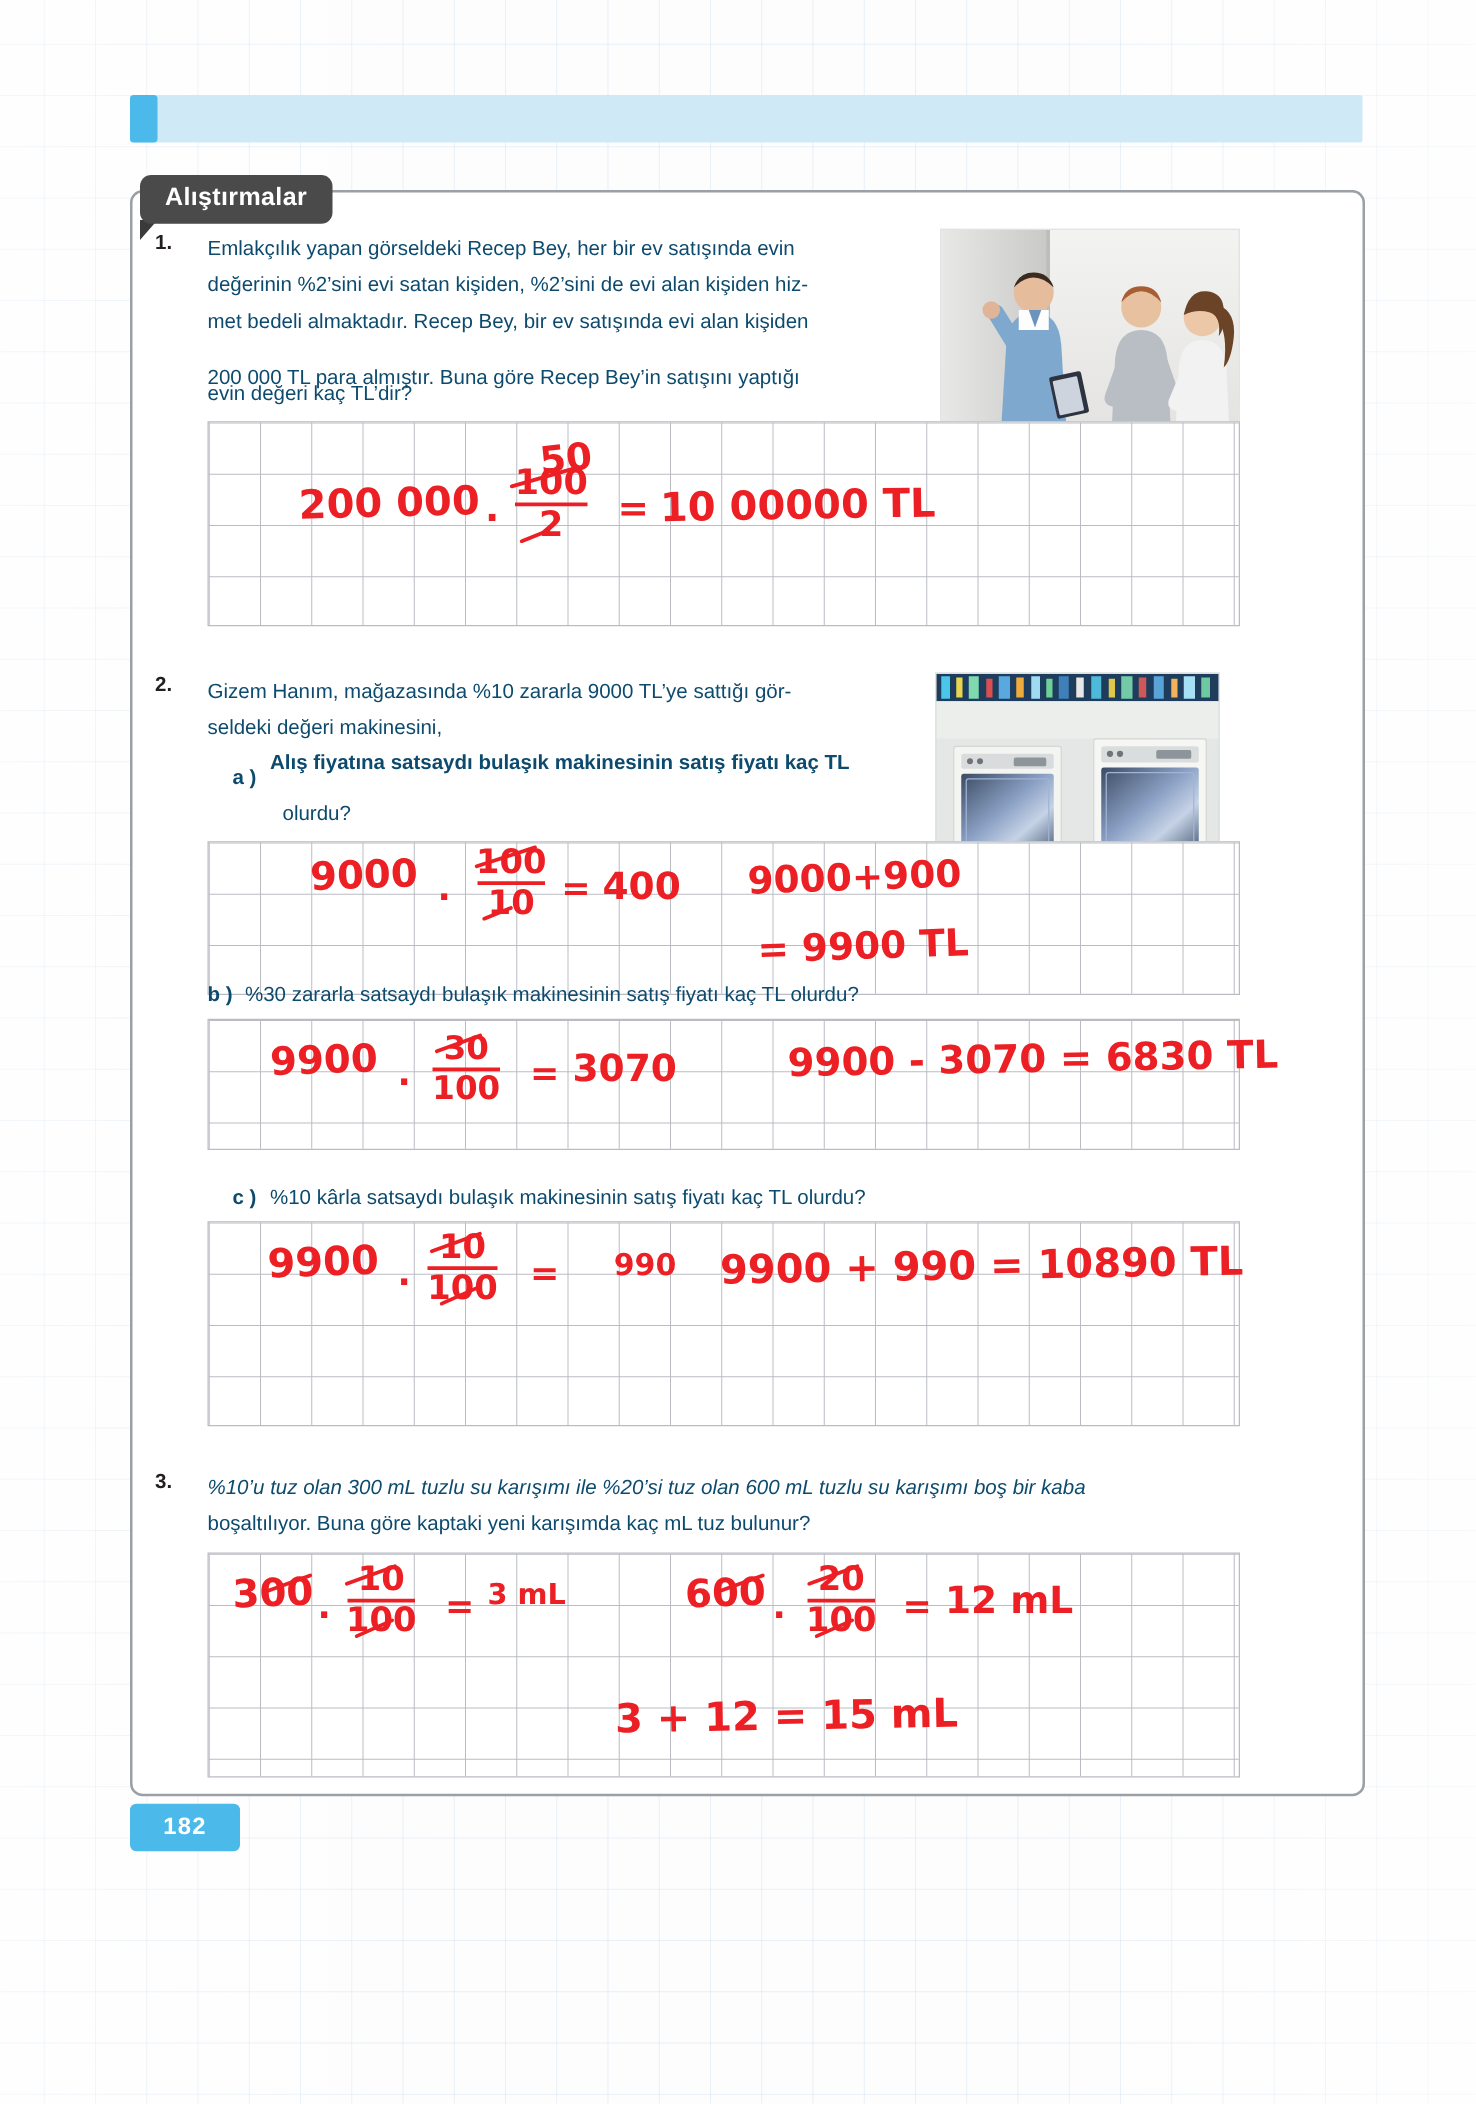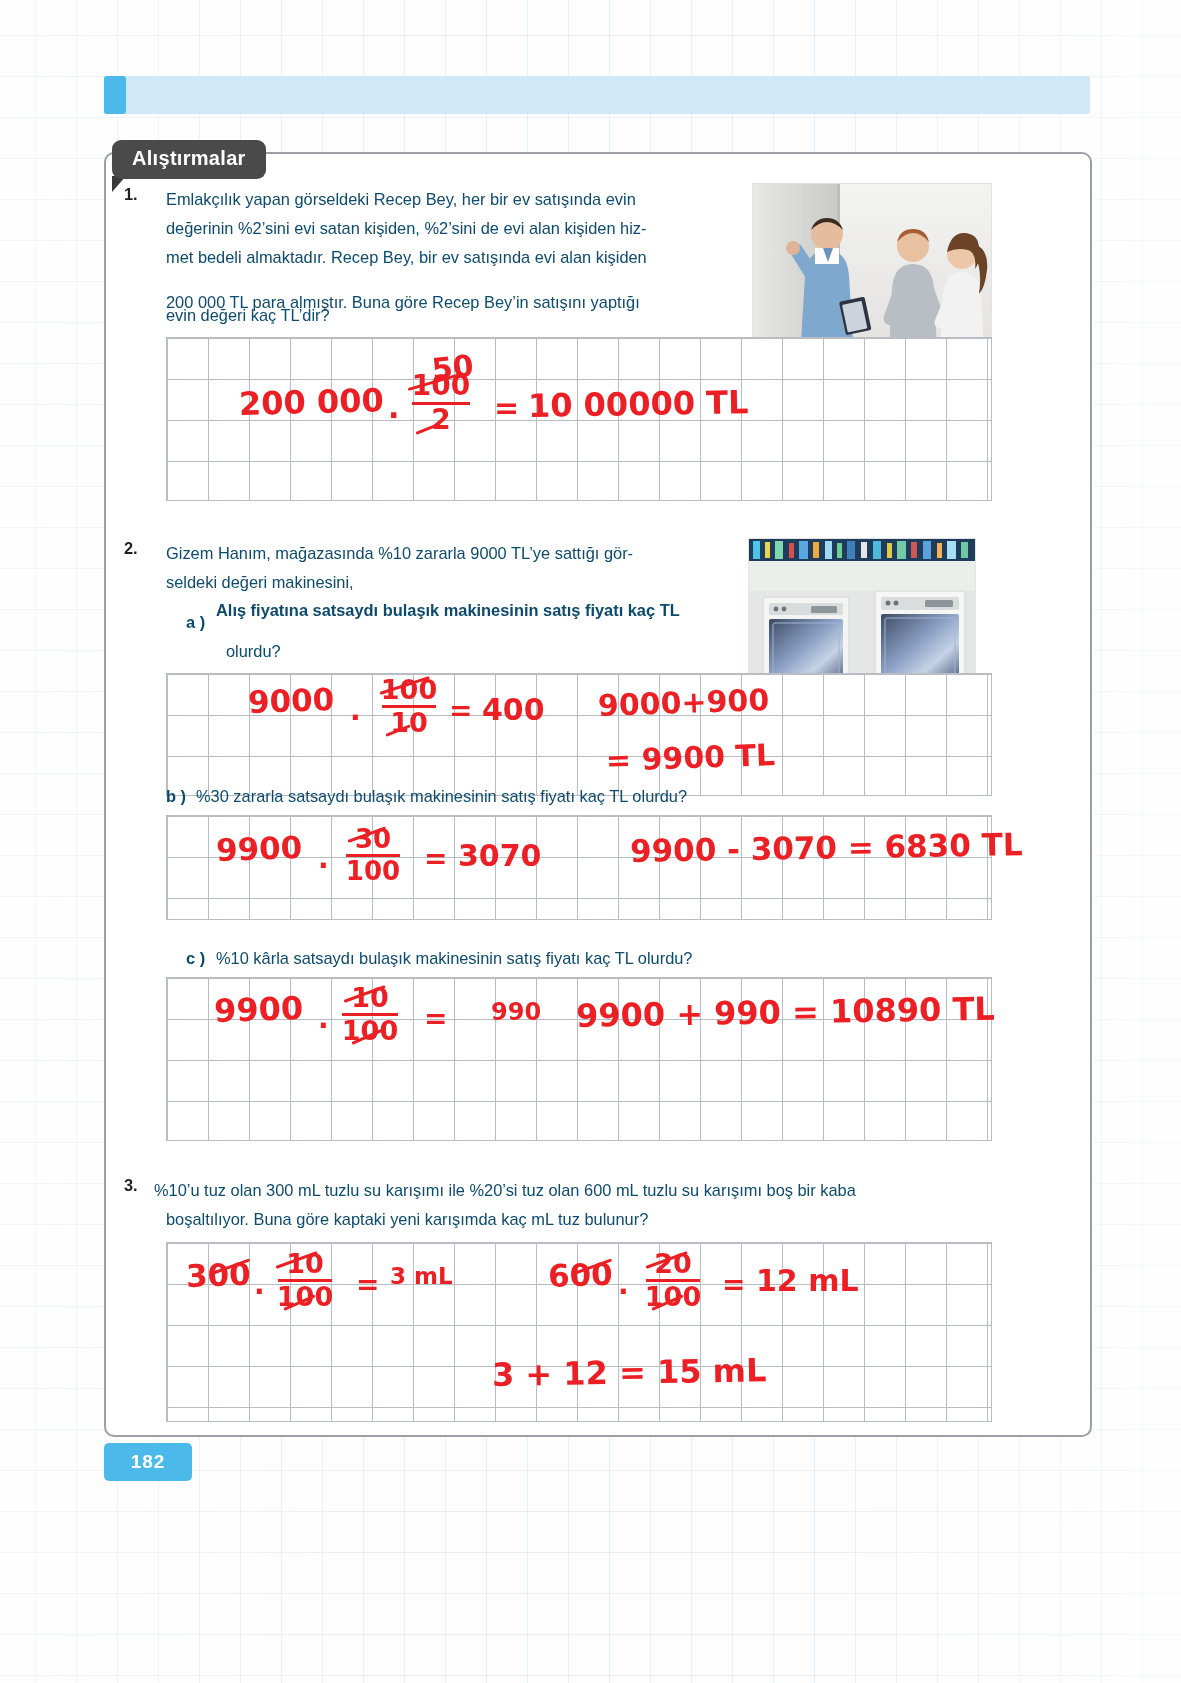--- a/index.html
+++ b/index.html
@@ -336,21 +336,21 @@
   <span class="bar"></span>
   <span class="den">100</span>
 </div>
 <div class="strike" style="left:344px;top:1000px;width:44px;transform:rotate(-20deg);"></div>
 <div class="strike" style="left:352px;top:1042px;width:34px;transform:rotate(-24deg);"></div>
 <div class="hand" style="left:424px;top:1002px;font-size:28px;">=</div>
 <div class="hand" style="left:458px;top:998px;font-size:24px;margin-left:33px;">990</div>
 <div class="hand" style="left:576px;top:997px;font-size:32px;transform:rotate(-1deg);">9900 + 990 = 10890 TL</div>
 
 <div class="qnum" style="left:124px;top:1176px;">3.</div>
-<div class="q" style="left:154px;top:1176px;width:850px;">%10’u tuz olan 300 mL tuzlu su karışımı ile %20’si tuz olan 600 mL tuzlu su karışımı boş bir kaba</div>
+<div class="q" style="left:166px;top:1176px;width:850px;font-style:italic;">%10’u tuz olan 300 mL tuzlu su karışımı ile %20’si tuz olan 600 mL tuzlu su karışımı boş bir kaba</div>
 <div class="q" style="left:166px;top:1205px;width:850px;">boşaltılıyor. Buna göre kaptaki yeni karışımda kaç mL tuz bulunur?</div>
 
 <div class="grid" style="left:166px;top:1242px;width:826px;height:180px;background-size:41px 41px;"></div>
 <div class="hand" style="left:186px;top:1258px;font-size:31px;transform:rotate(-2deg);">300</div>
 <div class="hand" style="left:254px;top:1268px;font-size:28px;">.</div>
 <div class="frac" style="left:276px;top:1250px;font-size:27px;width:58px;">
   <span class="num">10</span>
   <span class="bar"></span>
   <span class="den">100</span>
 </div>

